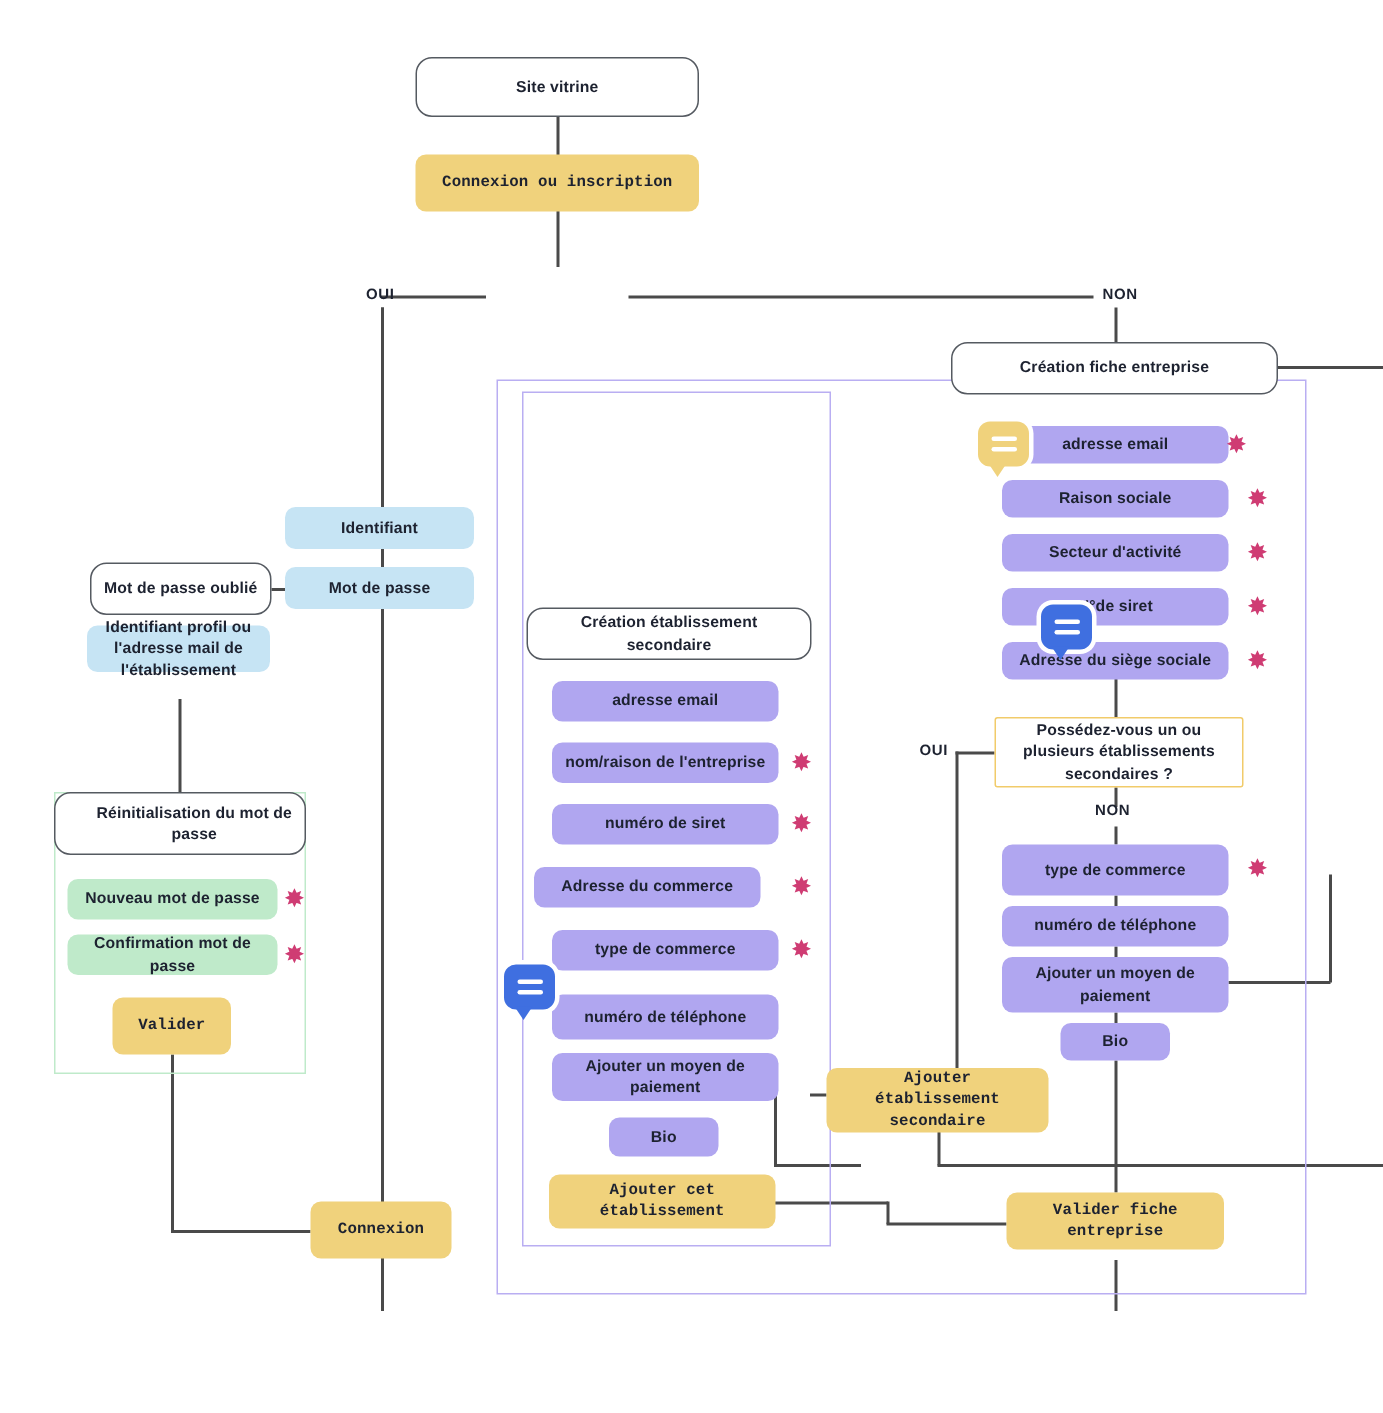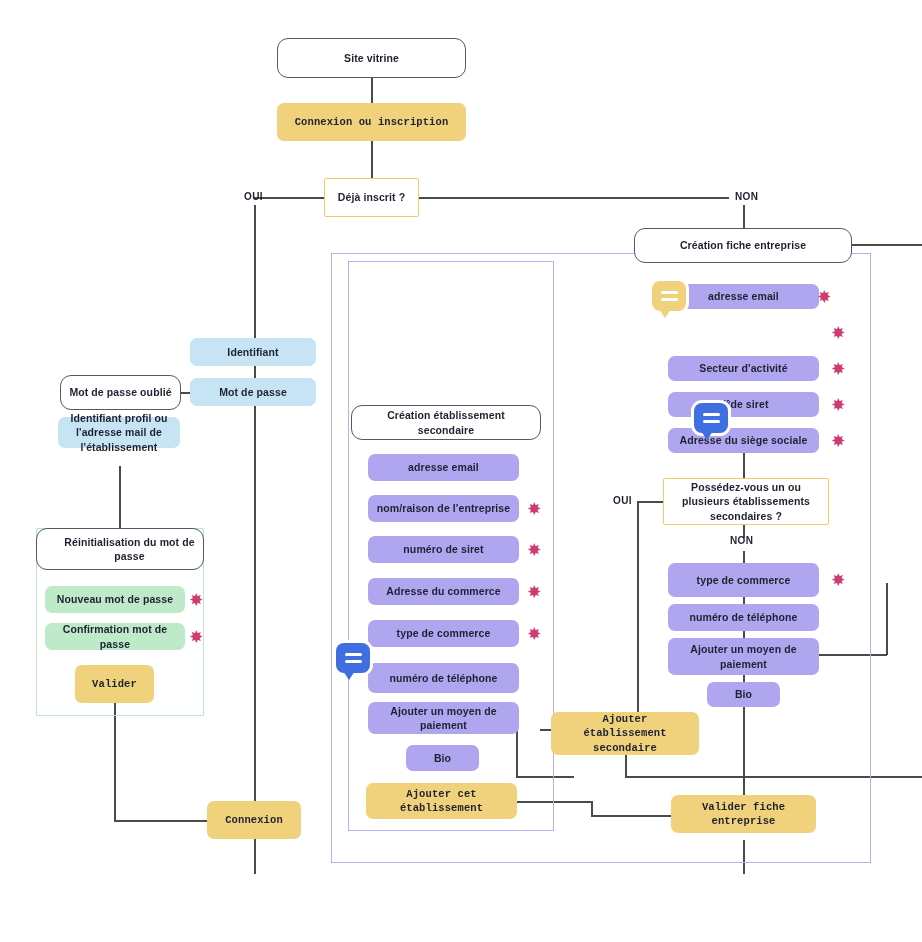--- a/index.html
+++ b/index.html
@@ -196,23 +196,20 @@
   <div class="frame frame-green" style="left:36px; top:528px; width:168px; height:188px;"></div>
 
   <div class="node n-white" style="left:277px; top:38px; width:189px; height:40px;">
     <span>Site vitrine</span>
   </div>
 
   <div class="node n-yellow" style="left:277px; top:103px; width:189px; height:38px;">
     <span>Connexion ou inscription</span>
   </div>
 
-  <div class="node n-decision" style="left:324px; top:178px; width:95px; height:39px;">
-    <span>Déjà inscrit ?</span>
-  </div>
 
   <div class="edge-label" style="left:244px; top:191px;">OUI</div>
   <div class="edge-label" style="left:735px; top:191px;">NON</div>
 
   <div class="node n-blue" style="left:190px; top:338px; width:126px; height:28px;">
     <span>Identifiant</span>
   </div>
 
   <div class="node n-blue" style="left:190px; top:378px; width:126px; height:28px;">
     <span>Mot de passe</span>
@@ -254,20 +251,23 @@
 
   <div class="node n-purple" style="left:668px; top:284px; width:151px; height:25px;">
     <span>adresse email</span>
   </div>
   <div class="star" style="left:818px; top:289px;">✸</div>
   <div class="bubble bubble-yellow" style="left:652px; top:281px;">
     <span class="bar"></span>
     <span class="bar"></span>
   </div>
 
+  <div class="node n-purple" style="left:668px; top:320px; width:151px; height:25px;">
+    <span>Raison sociale</span>
+  </div>
   <div class="star" style="left:832px; top:325px;">✸</div>
 
   <div class="node n-purple" style="left:668px; top:356px; width:151px; height:25px;">
     <span>Secteur d'activité</span>
   </div>
   <div class="star" style="left:832px; top:361px;">✸</div>
 
   <div class="node n-purple" style="left:668px; top:392px; width:151px; height:25px;">
     <span>N°de siret</span>
   </div>
@@ -325,21 +325,21 @@
   <div class="node n-purple" style="left:368px; top:495px; width:151px; height:27px;">
     <span>nom/raison de l'entreprise</span>
   </div>
   <div class="star" style="left:528px; top:501px;">✸</div>
 
   <div class="node n-purple" style="left:368px; top:536px; width:151px; height:27px;">
     <span>numéro de siret</span>
   </div>
   <div class="star" style="left:528px; top:542px;">✸</div>
 
-  <div class="node n-purple" style="left:368px; top:578px; width:151px; height:27px;">
+  <div class="node n-purple" style="left:356px; top:578px; width:151px; height:27px;">
     <span>Adresse du commerce</span>
   </div>
   <div class="star" style="left:528px; top:584px;">✸</div>
 
   <div class="node n-purple" style="left:368px; top:620px; width:151px; height:27px;">
     <span>type de commerce</span>
   </div>
   <div class="star" style="left:528px; top:626px;">✸</div>
 
   <div class="node n-purple" style="left:368px; top:663px; width:151px; height:30px;">

